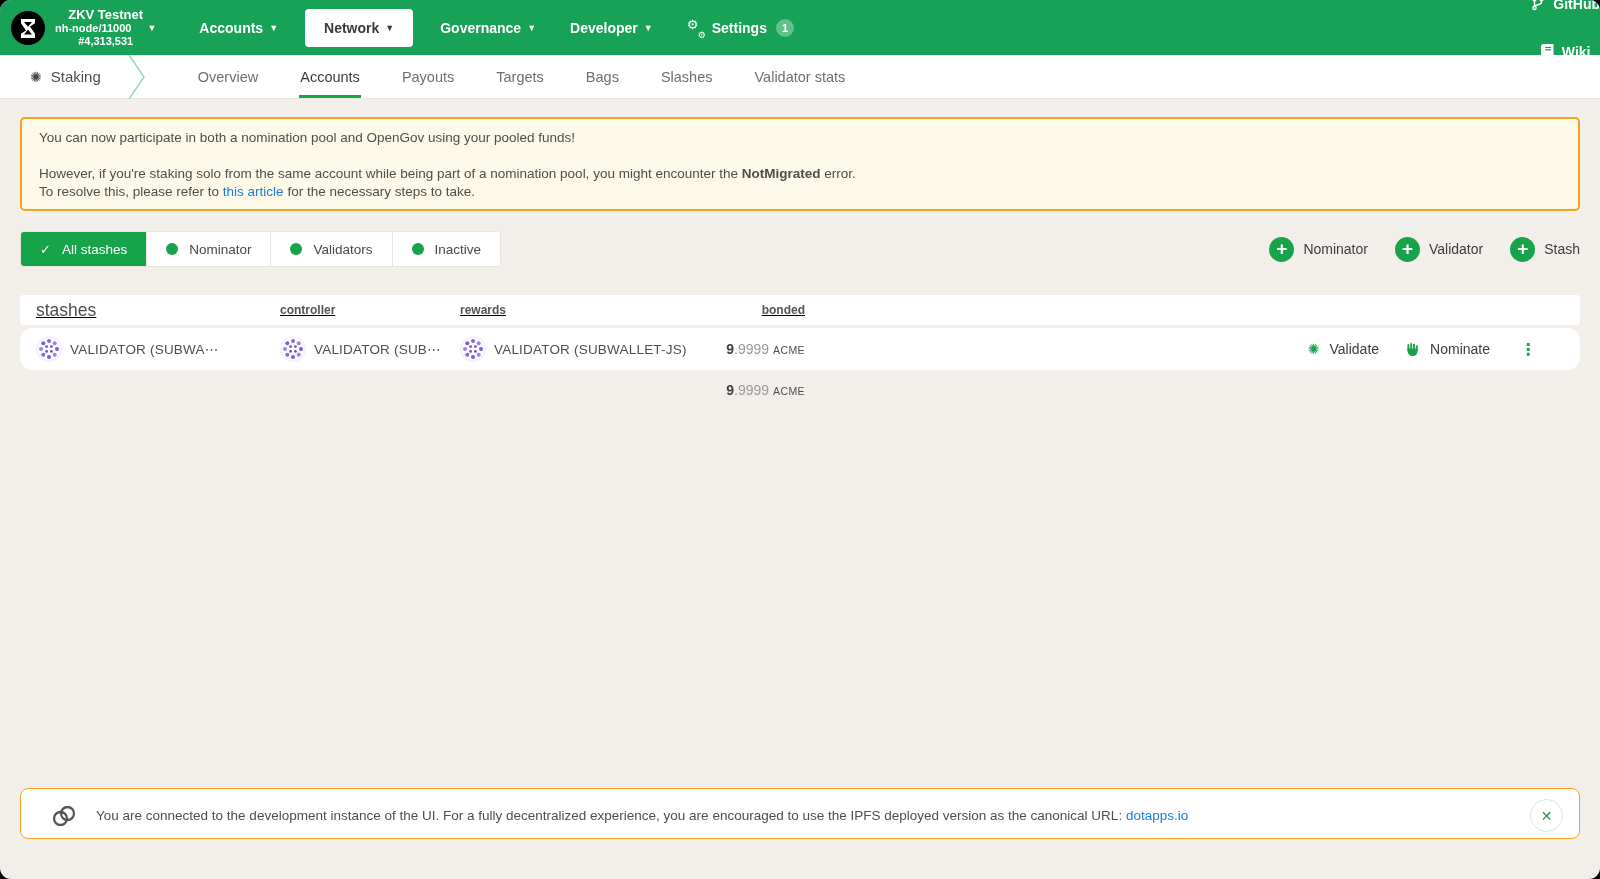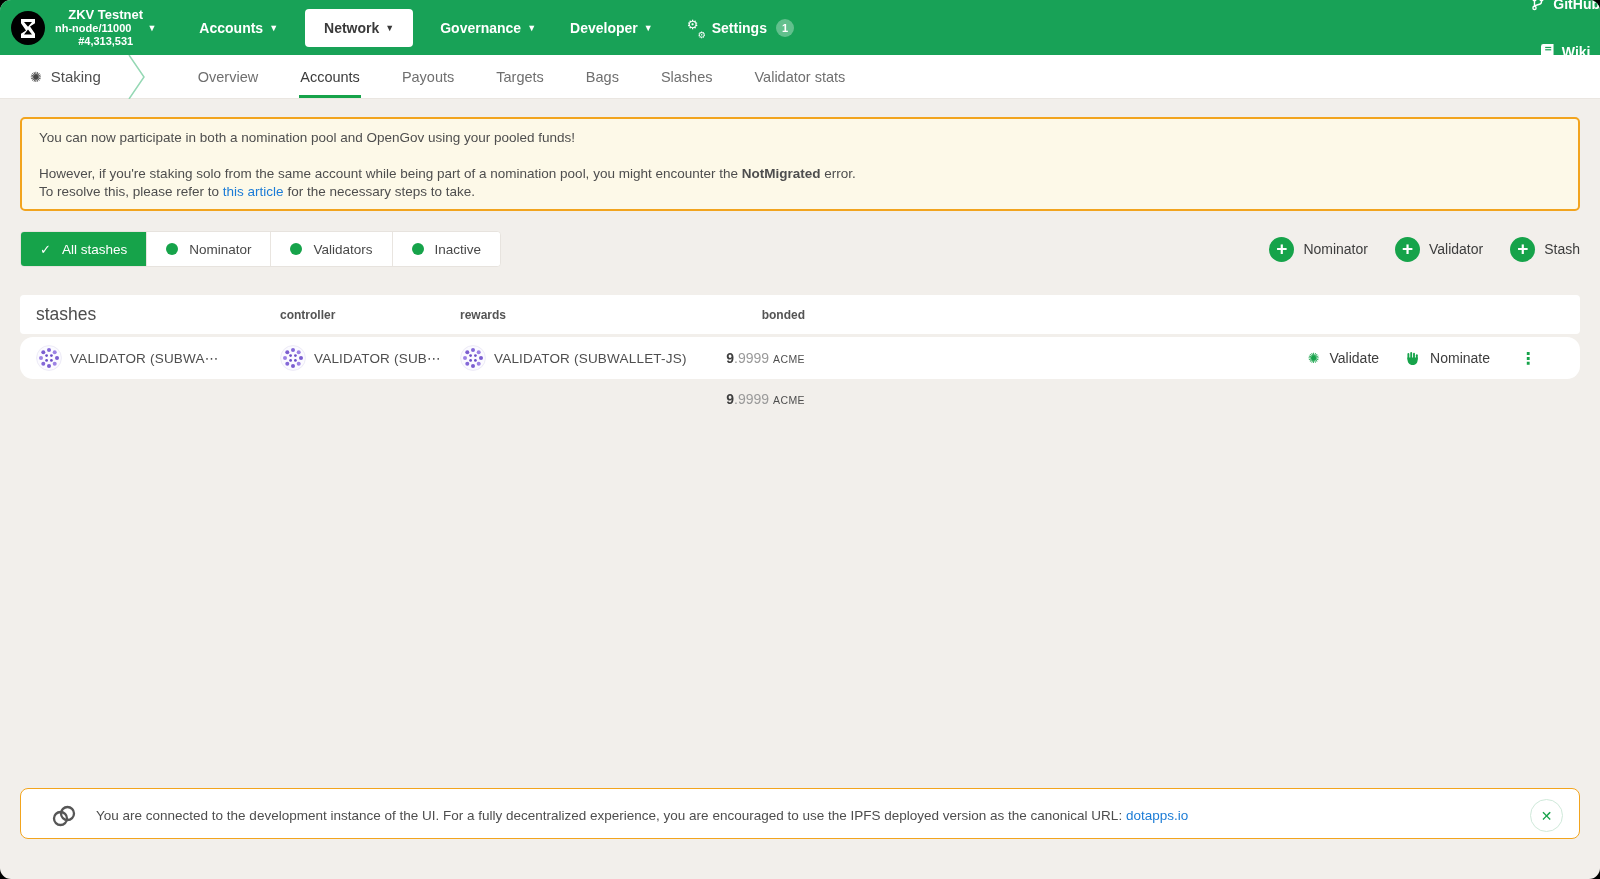--- a/index.html
+++ b/index.html
@@ -62,21 +62,21 @@
   .seg.active { background:#16a34a; color:#fff; }
   .seg .check { font-size:13px; font-weight:700; }
   .dot { width:12px; height:12px; border-radius:50%; background:#16a34a; }
   .add-buttons { display:flex; align-items:center; gap:27px; }
   .add-btn { display:flex; align-items:center; gap:9px; font-size:14px; color:#3d3d3d; cursor:pointer; }
   .plus { width:25px; height:25px; border-radius:50%; background:#16a34a; color:#fff;
     display:flex; align-items:center; justify-content:center; font-size:19px; font-weight:600; line-height:1; padding-bottom:2px; }
 
   
   .grid-cols { display:grid; grid-template-columns:244px 180px 240px 105px 1fr auto; align-items:center; padding:0 16px; }
-  .table-head { margin:28px 20px 0; background:#fff; border-radius:4px; height:39px; }
+  .table-head { margin:28px 20px 0; background:#fff; border-radius:4px; height:30px;text-decoration:underline; }
   .th-stashes { font-size:17.5px; color:#4e4e4e; }
   .th { font-size:12px; font-weight:700; color:#545454; }
   .th-right { text-align:right; }
   .table-row { margin:3px 20px 0; background:#fff; border-radius:13px; height:42px; }
   .cell-account { display:flex; align-items:center; gap:8px; font-size:13.5px; color:#4e4e4e; letter-spacing:.2px; overflow:hidden; white-space:nowrap; cursor:pointer; }
   .identicon { flex:0 0 auto; cursor:copy; }
   .cell-bonded { text-align:right; font-size:14px; color:#9a9a9a; white-space:nowrap; }
   .b-int { color:#3e3e3e; font-weight:700; }
   .b-unit { font-size:10.5px; color:#4e4e4e; margin-left:4px; letter-spacing:.4px; }
   .row-actions { display:flex; align-items:center; gap:26px; justify-self:end; margin-right:28px; }

